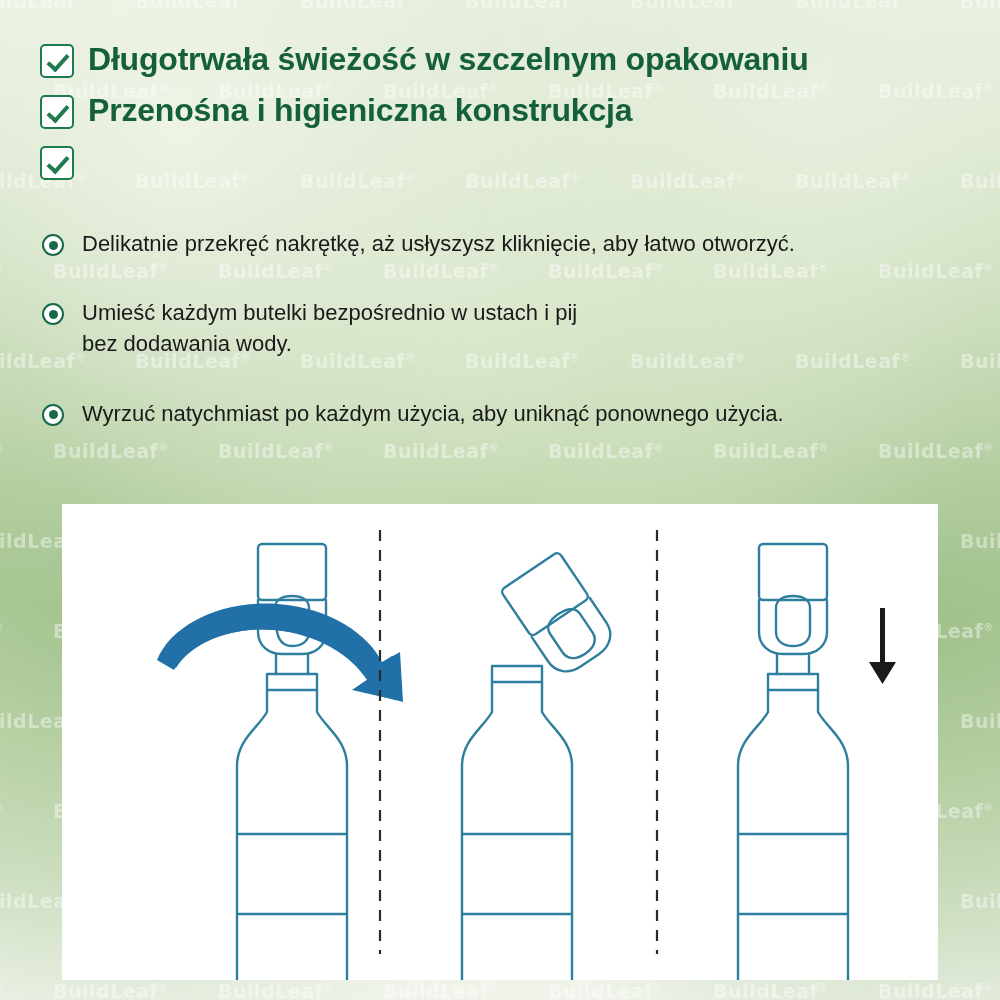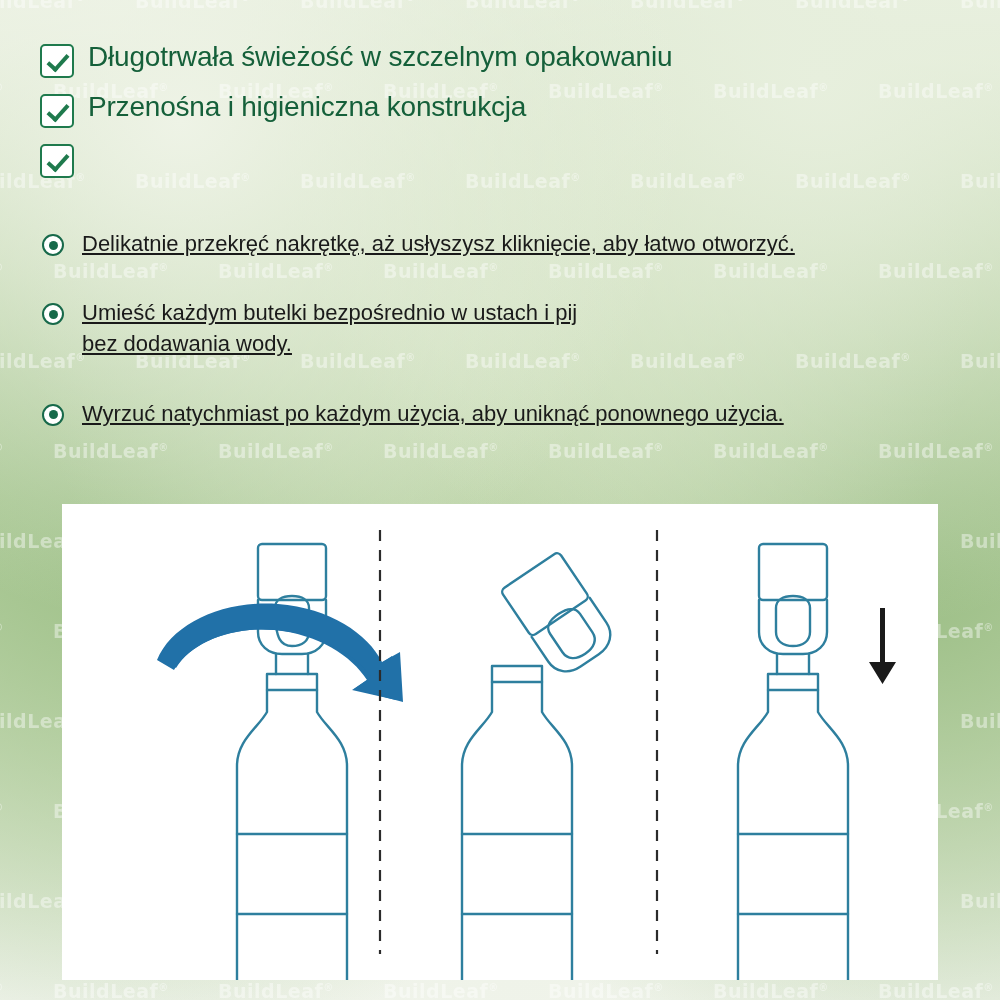--- a/index.html
+++ b/index.html
@@ -83,22 +83,22 @@
     position: absolute;
     left: 10px;
     top: 4px;
     width: 8px;
     height: 17px;
     border: solid #1f7a4d;
     border-width: 0 4px 4px 0;
     transform: rotate(42deg);
   }
   .headline-text {
-    font-size: 28px;
-    font-weight: 400;
+    font-size: 32px;
+    font-weight: 700;
     color: #15603a;
     line-height: 1.22;
     letter-spacing: -0.2px;
   }
 
   
   .instructions {
     position: absolute;
     top: 228px;
     left: 42px;
@@ -131,21 +131,20 @@
     margin-left: -4.5px;
     margin-top: -4.5px;
     border-radius: 50%;
     background: #17694a;
   }
   .instr-text {
     font-size: 22px;
     color: #1a1a1a;
     line-height: 1.42;
     font-weight: 400;
-    text-decoration: underline;
   }
 
   
   .diagram {
     position: absolute;
     left: 62px;
     top: 504px;
     width: 876px;
     height: 476px;
     background: #ffffff;

